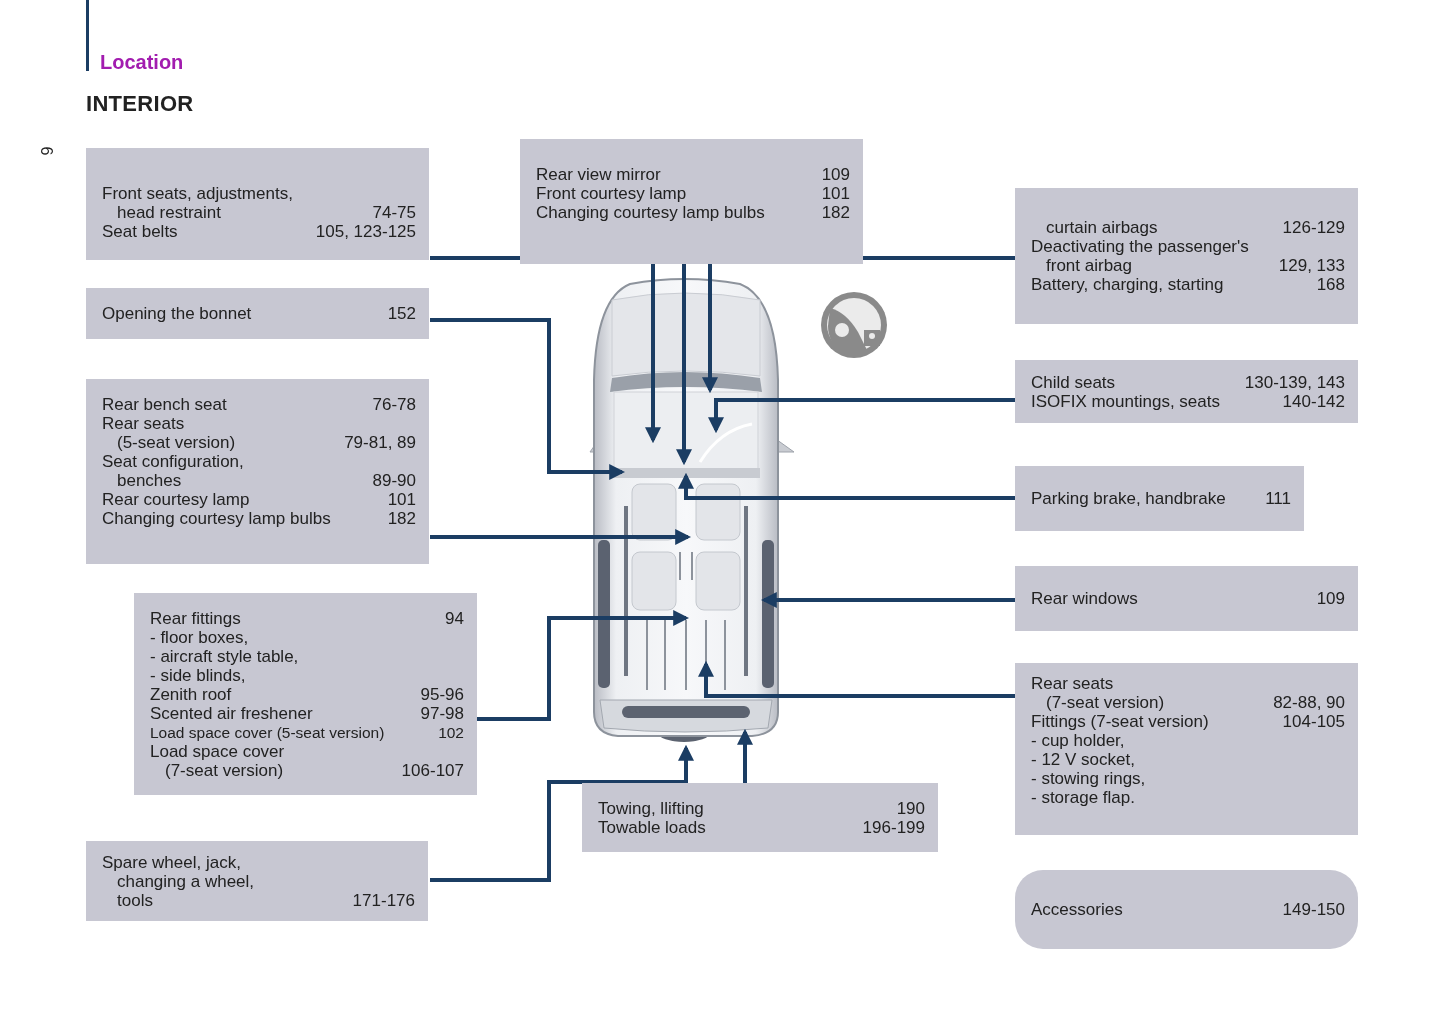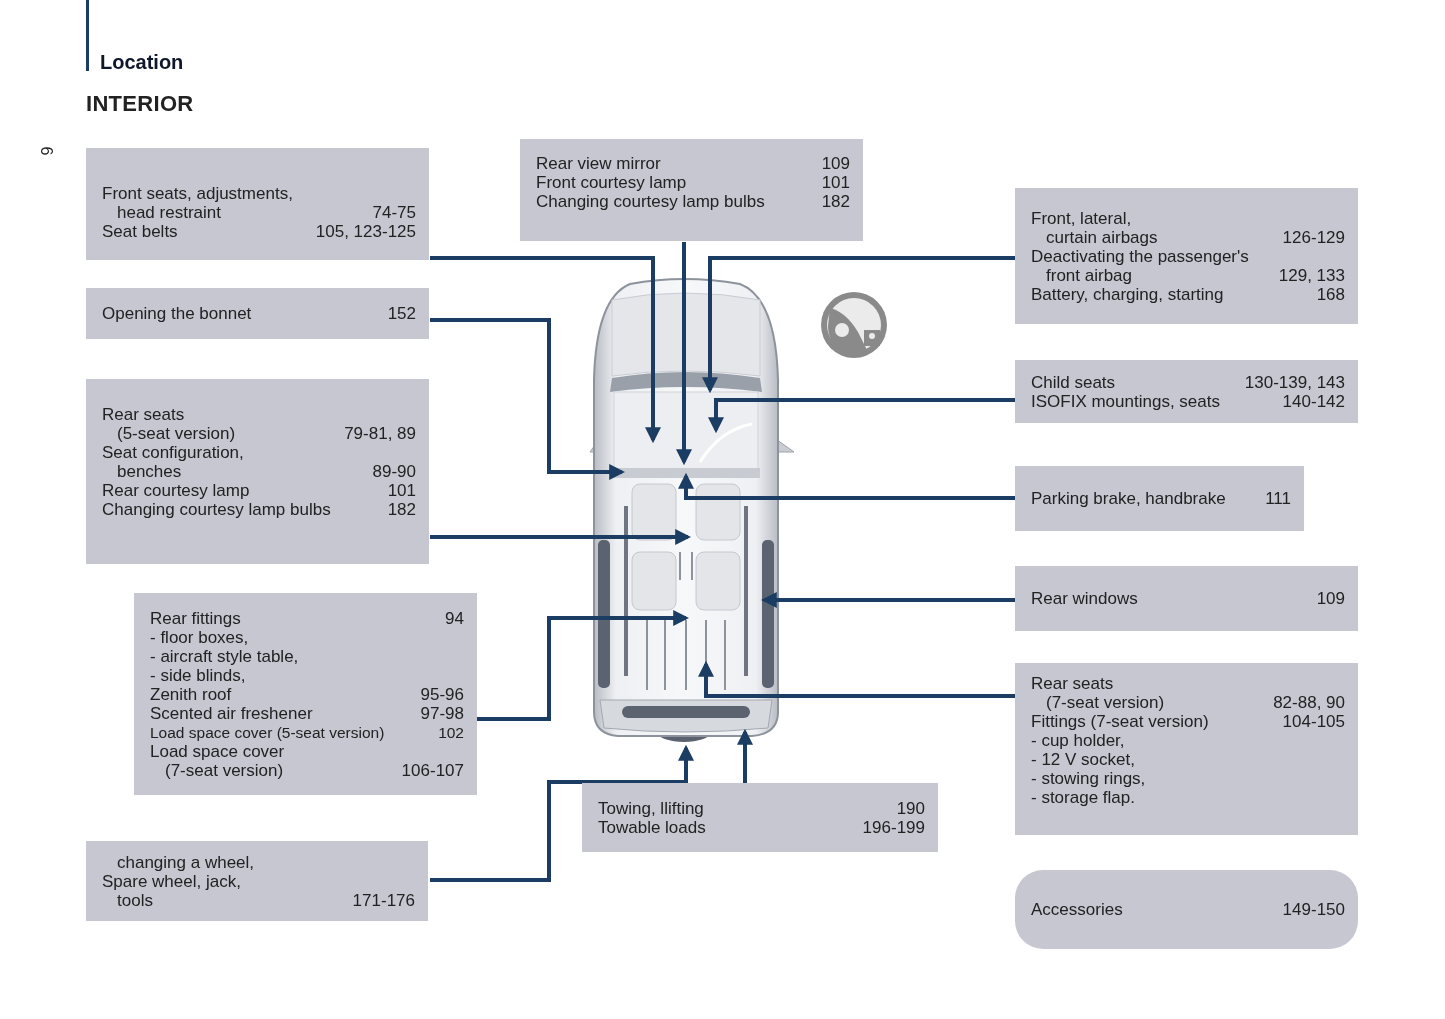--- a/index.html
+++ b/index.html
@@ -1,19 +1,19 @@
 <!DOCTYPE html>
 <html><head>
 <meta charset="utf-8">
 <style>
   html, body { margin: 0; padding: 0; background: #ffffff; }
   body { width: 1445px; height: 1019px; position: relative; overflow: hidden;
          font-family: "Liberation Sans", "DejaVu Sans", sans-serif; color: #222; }
   .header-bar { position: absolute; left: 86px; top: 0; width: 3px; height: 71px; background: #1b3d63; }
-  .section-label { position: absolute; left: 100px; top: 51px; font-size: 20px; font-weight: bold; color: #0f172a; }
+  .section-label { position: absolute; left: 100px; top: 51px; font-size: 20px; font-weight: bold; color: #a21caf; }
   .page-title { position: absolute; left: 86px; top: 91px; font-size: 22px; font-weight: bold; color: #222; letter-spacing: 0.3px; }
   .page-number { position: absolute; left: 42px; top: 142px; font-size: 16px; color: #222; transform: rotate(90deg); transform-origin: center; }
 
   .box { position: absolute; background: #c7c7d2; box-sizing: border-box; padding: 0 13px 0 16px;
          display: flex; flex-direction: column; justify-content: center; font-size: 17px; line-height: 19px; }
   .row { display: flex; justify-content: space-between; white-space: nowrap; }
   .row .lbl { flex: 0 0 auto; }
   .row .pg { flex: 0 0 auto; text-align: right; padding-left: 6px; }
   .row.indent .lbl { padding-left: 15px; }
   .row.small { font-size: 15.5px; }
@@ -136,20 +136,24 @@
     </div>
   </div>
 <div class="box" id="cb-bonnet" style="left:86px;top:288px;width:343px;height:51px;">
     <div class="row">
       <span class="lbl">Opening the bonnet</span>
       <span class="pg">152</span>
     </div>
   </div>
 <div class="box" id="cb-rear_bench" style="left:86px;top:379px;width:343px;height:185px;padding-bottom:20px;">
     <div class="row">
+      <span class="lbl">Rear bench seat</span>
+      <span class="pg">76-78</span>
+    </div>
+    <div class="row">
       <span class="lbl">Rear seats</span>
       <span class="pg"></span>
     </div>
     <div class="row indent">
       <span class="lbl">(5-seat version)</span>
       <span class="pg">79-81, 89</span>
     </div>
     <div class="row">
       <span class="lbl">Seat configuration,</span>
       <span class="pg"></span>
@@ -199,34 +203,34 @@
     <div class="row">
       <span class="lbl">Load space cover</span>
       <span class="pg"></span>
     </div>
     <div class="row indent">
       <span class="lbl">(7-seat version)</span>
       <span class="pg">106-107</span>
     </div>
   </div>
 <div class="box" id="cb-spare_wheel" style="left:86px;top:841px;width:342px;height:80px;">
+    <div class="row">
+      <span class="lbl">Spare wheel, jack,</span>
+      <span class="pg"></span>
+    </div>
     <div class="row indent">
       <span class="lbl">changing a wheel,</span>
-      <span class="pg"></span>
-    </div>
-    <div class="row">
-      <span class="lbl">Spare wheel, jack,</span>
       <span class="pg"></span>
     </div>
     <div class="row indent">
       <span class="lbl">tools</span>
       <span class="pg">171-176</span>
     </div>
   </div>
-<div class="box" id="cb-mirror" style="left:520px;top:139px;width:343px;height:102px;padding-bottom:16px;">
+<div class="box" id="cb-mirror" style="left:520px;top:139px;width:343px;height:125px;padding-bottom:16px;">
     <div class="row">
       <span class="lbl">Rear view mirror</span>
       <span class="pg">109</span>
     </div>
     <div class="row">
       <span class="lbl">Front courtesy lamp</span>
       <span class="pg">101</span>
     </div>
     <div class="row">
       <span class="lbl">Changing courtesy lamp bulbs</span>
@@ -237,24 +241,20 @@
     <div class="row">
       <span class="lbl">Towing, llifting</span>
       <span class="pg">190</span>
     </div>
     <div class="row">
       <span class="lbl">Towable loads</span>
       <span class="pg">196-199</span>
     </div>
   </div>
 <div class="box" id="cb-airbags" style="left:1015px;top:188px;width:343px;height:136px;padding-top:10px;padding-bottom:10px;">
-    <div class="row">
-      <span class="lbl">Front, lateral,</span>
-      <span class="pg"></span>
-    </div>
     <div class="row indent">
       <span class="lbl">curtain airbags</span>
       <span class="pg">126-129</span>
     </div>
     <div class="row">
       <span class="lbl">Deactivating the passenger's</span>
       <span class="pg"></span>
     </div>
     <div class="row indent">
       <span class="lbl">front airbag</span>

